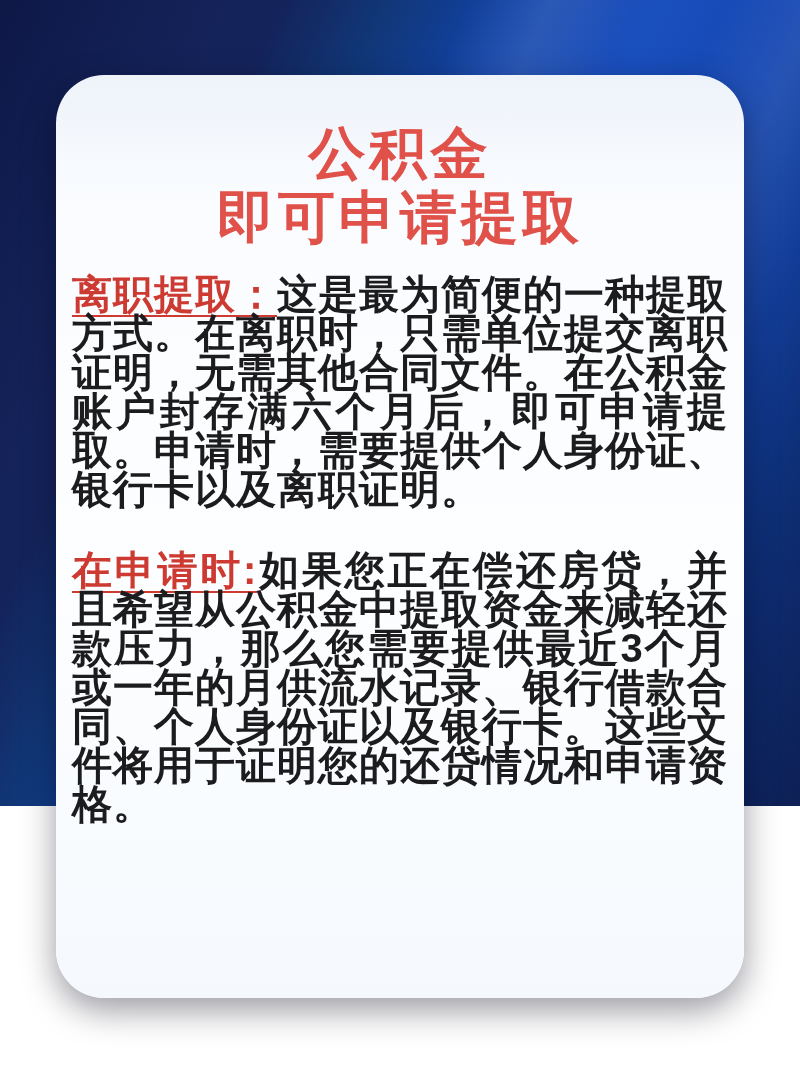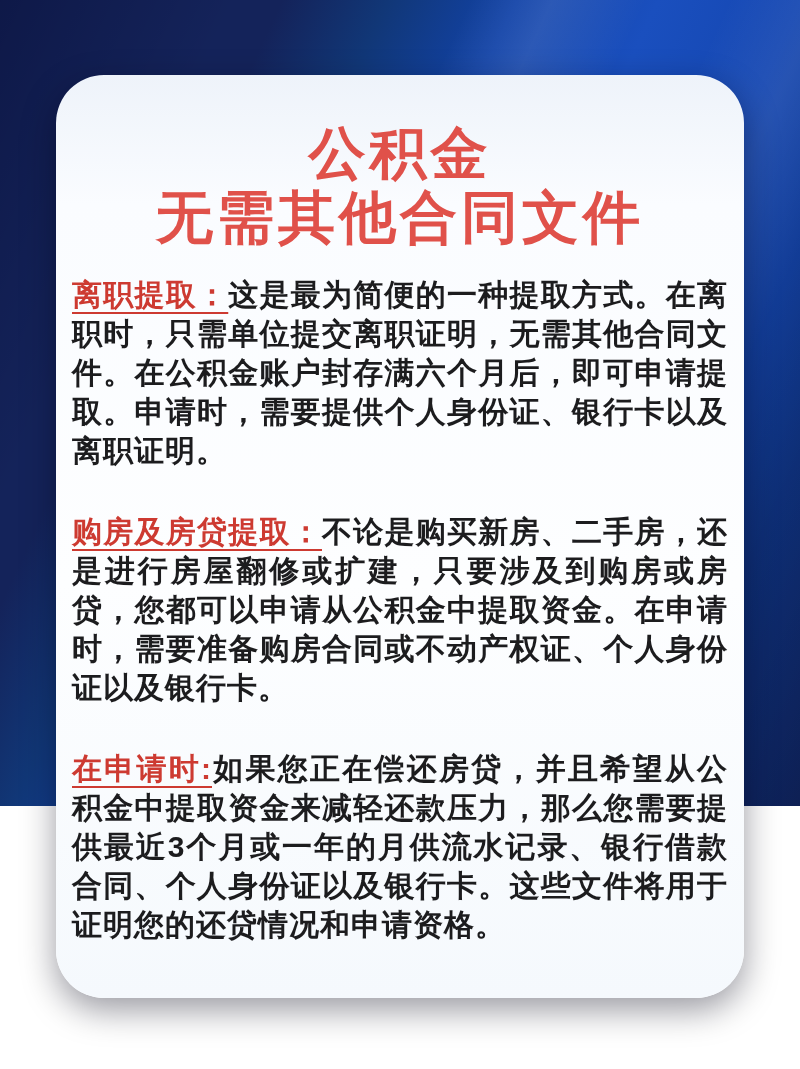--- a/index.html
+++ b/index.html
@@ -75,21 +75,21 @@
     text-align: center;
     color: #e0514a;
     font-weight: 700;
     font-size: 57px;
     line-height: 64px;
     letter-spacing: 4px;
     margin-bottom: 26px;
   }
 
   .section {
-    font-size: 30px;
+    font-size: 40px;
     line-height: 39px;
     font-weight: 600;
     color: #1c1c1e;
     text-align: justify;
     letter-spacing: 1px;
     margin-bottom: 42px;
   }
   .section:last-child { margin-bottom: 0; }
 
   .section-heading {
@@ -106,24 +106,23 @@
 
 <div class="stage">
   <div class="bg"></div>
   <div class="bg-streak1"></div>
   <div class="bg-streak2"></div>
 
   <div class="card">
 
     <div class="poster-title">
       <div>公积金</div>
-      <div>无需其他合同文件</div>
+      <div>即可申请提取</div>
     </div>
 
     <p class="section"><span class="section-heading">离职提取：</span><span>这是最为简便的一种提取方式。在离职时，只需单位提交离职证明，无需其他合同文件。在公积金账户封存满六个月后，即可申请提取。申请时，需要提供个人身份证、银行卡以及离职证明。</span></p>
 
 
-    <p class="section"><span class="section-heading">购房及房贷提取：</span><span>不论是购买新房、二手房，还是进行房屋翻修或扩建，只要涉及到购房或房贷，您都可以申请从公积金中提取资金。在申请时，需要准备购房合同或不动产权证、个人身份证以及银行卡。</span></p>
 
     <p class="section"><span class="section-heading">在申请时:</span><span>如果您正在偿还房贷，并且希望从公积金中提取资金来减轻还款压力，那么您需要提供最近3个月或一年的月供流水记录、银行借款合同、个人身份证以及银行卡。这些文件将用于证明您的还贷情况和申请资格。</span></p>
 
   </div>
 </div>
 
 </body></html>

